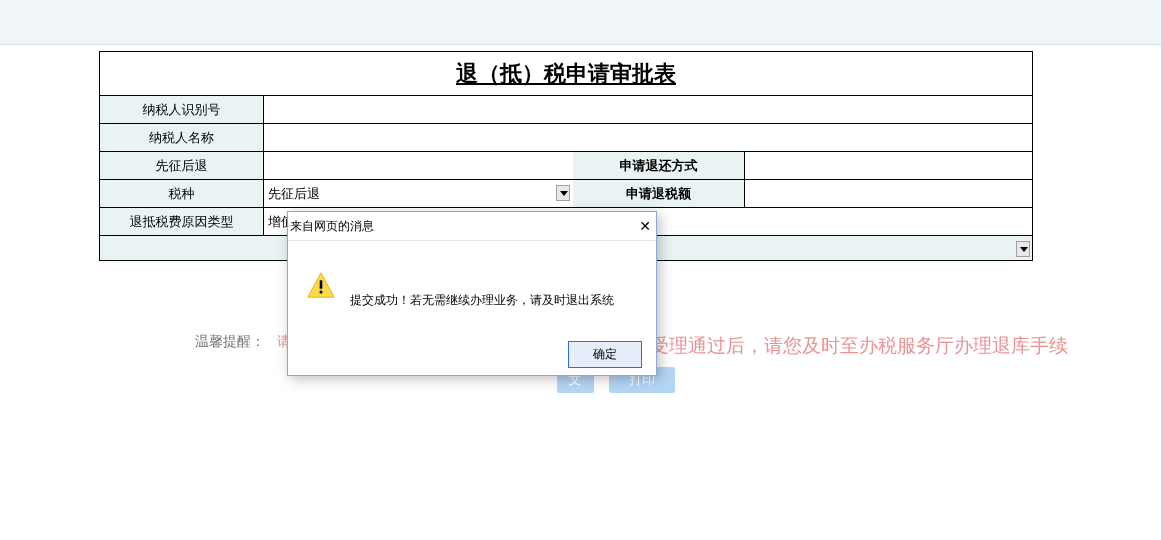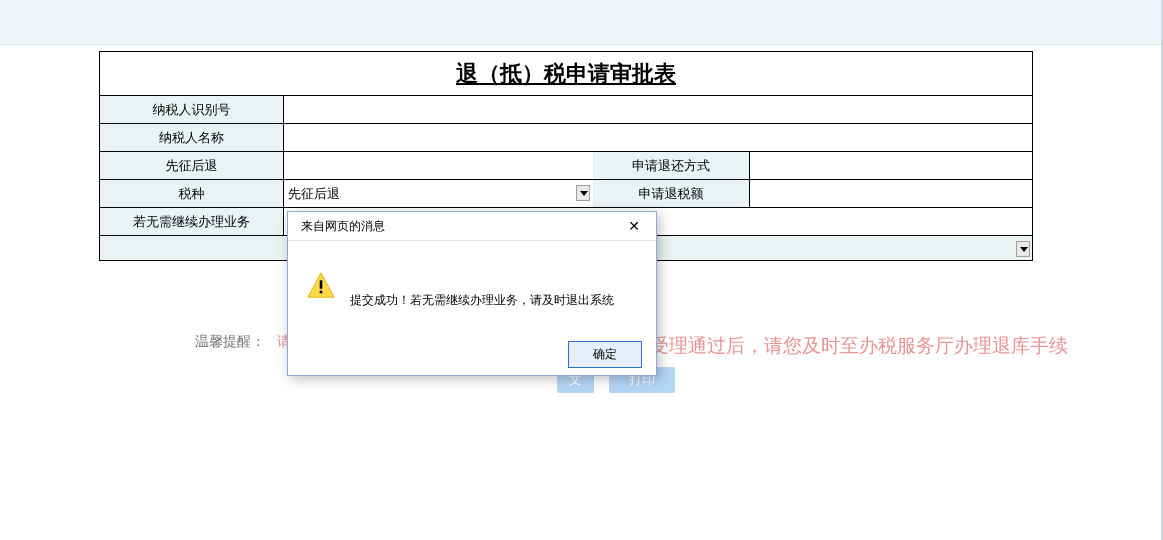--- a/index.html
+++ b/index.html
@@ -55,23 +55,23 @@
     border-right: 1px solid #000;
     line-height: 28px;
     padding: 0 6px;
     font-size: 13px;
     flex-shrink: 0;
     position: relative;
     margin-top: 27px;
   }
   .cell-val:last-child { border-right: none; }
   .cell-val.green { background: #d9ecc4; }
-  .w-label { width: 184px; }
+  .w-label { width: 164px; }
   .w-fill { flex: 1; }
-  .w-mid { width: 157px; }
+  .w-mid { width: 172px; font-weight: bold; }
   .w-val1 { width: 309px; }
   select.inline-sel {
     width: 100%;
     height: 26px;
     border: none;
     background: transparent;
     font-size: 13px;
     font-family: inherit;
     outline: none;
     position: absolute;
@@ -142,21 +142,21 @@
     top: 211px;
     width: 370px;
     background: #fff;
     border: 1px solid #8aa9d9;
     box-shadow: 3px 3px 12px rgba(0,0,0,0.25);
     font-size: 12px;
   }
   .dlg-head {
     height: 29px;
     line-height: 29px;
-    padding: 0 13px;
+    padding: 0 2px;
     border-bottom: 1px solid #e4e4e4;
     display: flex;
     justify-content: space-between;
     align-items: center;
     background: #fff;
   }
   .dlg-close {
     font-size: 14px;
     cursor: pointer;
     width: 18px;
@@ -225,21 +225,21 @@
       <select class="inline-sel">
         <option>增值税</option>
       </select>
       <span class="sel-arrow"></span>
     </div>
     <div class="cell-label w-mid">申请退税额</div>
     <div class="cell-val w-fill green"></div>
   </div>
 
   <div class="row">
-    <div class="cell-label w-label">若无需继续办理业务</div>
+    <div class="cell-label w-label">退抵税费原因类型</div>
     <div class="cell-val w-fill green">
       <select class="inline-sel">
         <option></option>
       </select>
       <span class="sel-arrow"></span>
     </div>
   </div>
 
   <div class="footer-row"></div>
 </div>

